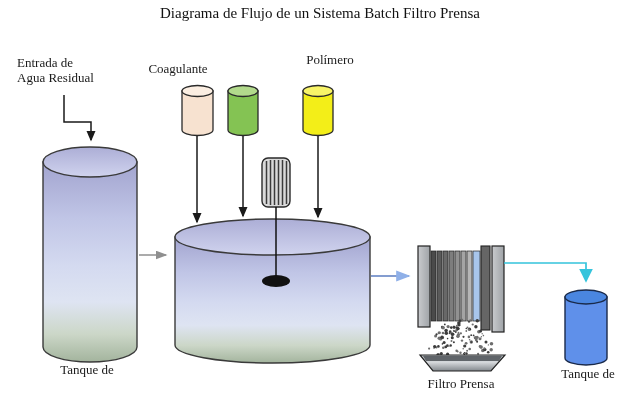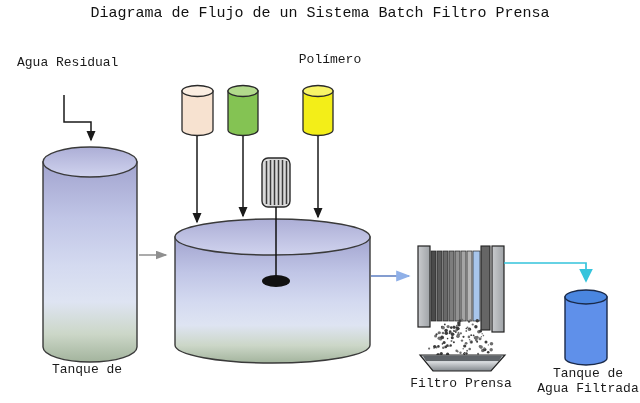--- a/index.html
+++ b/index.html
@@ -1,17 +1,17 @@
 <!DOCTYPE html>
 <html><head>
 <meta charset="utf-8">
 <style>
   html,body{margin:0;padding:0;background:#fff;}
   .stage{position:relative;width:640px;height:403px;background:#ffffff;overflow:hidden;
-         font-family:Liberation Mono, monospace;color:#1a1a1a;}
+         font-family:Liberation Serif, serif;color:#1a1a1a;}
   .stage svg{position:absolute;left:0;top:0;}
   .lbl{position:absolute;font-size:13px;line-height:15px;white-space:nowrap;color:#1a1a1a;}
   .lbl.center{transform:translateX(-50%);text-align:center;}
   .title{position:absolute;left:0;top:5px;width:640px;text-align:center;
          font-size:15px;color:#111;}
   .lbl span{display:block;}
 </style>
 </head>
 <body>
 
@@ -243,32 +243,33 @@
 
   <g>
     <path d="M565,297 V358 a21,7 0 0 0 42,0 V297 Z" stroke="#1a2a4a" stroke-width="1.4" fill="#5f90ea"></path>
     <ellipse cx="586" cy="297" rx="21" ry="7" stroke="#1a2a4a" stroke-width="1.4" fill="#4a86e0"></ellipse>
   </g>
 </svg>
 
 <div class="title">Diagrama de Flujo de un Sistema Batch Filtro Prensa</div>
 
 <div class="lbl" style="left:17px;top:55px;">
+  <span>Entrada de</span>
   <span>Agua Residual</span>
 </div>
 
+<div class="lbl center" style="left:178px;top:61px;">Coagulante</div>
 
 
 <div class="lbl center" style="left:330px;top:52px;">Polímero</div>
 
 <div class="lbl center" style="left:87px;top:362px;">
   <span>Tanque de</span>
 </div>
 
 
 <div class="lbl center" style="left:461px;top:376px;">Filtro Prensa</div>
 
 <div class="lbl center" style="left:588px;top:366px;">
   <span>Tanque de</span>
-  <span>Agua Filtrada</span>
 </div>
 
 </div>
 
 </body></html>

